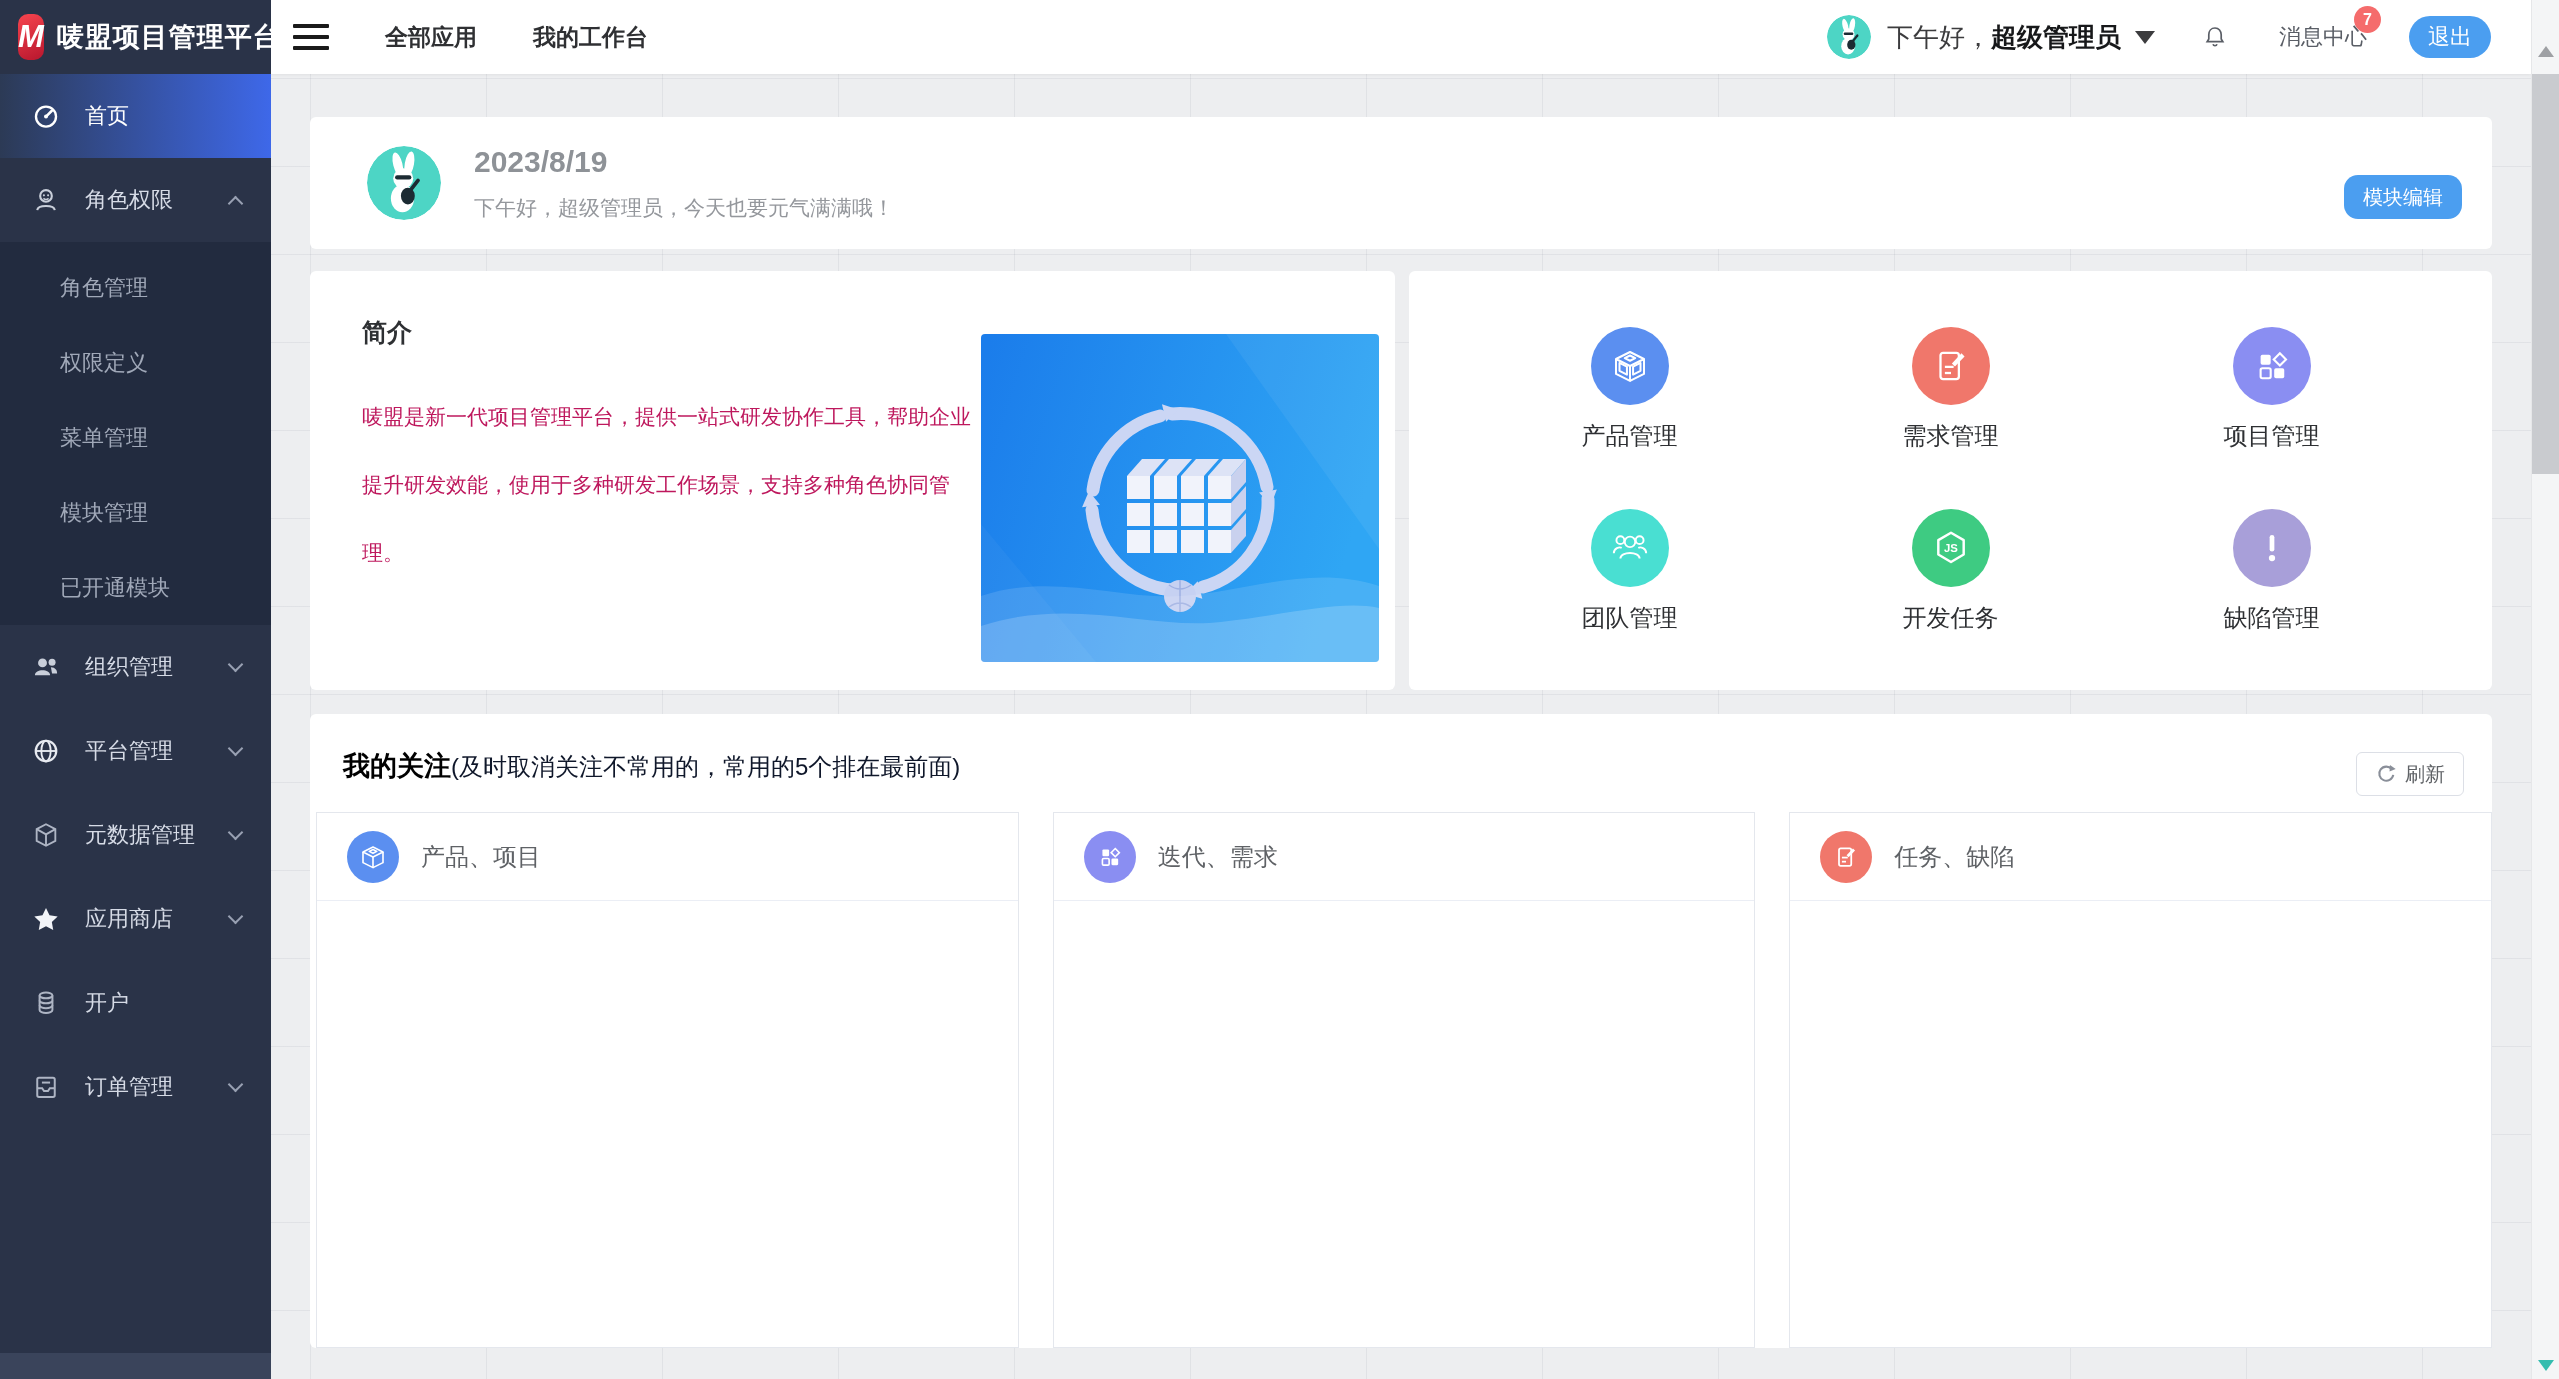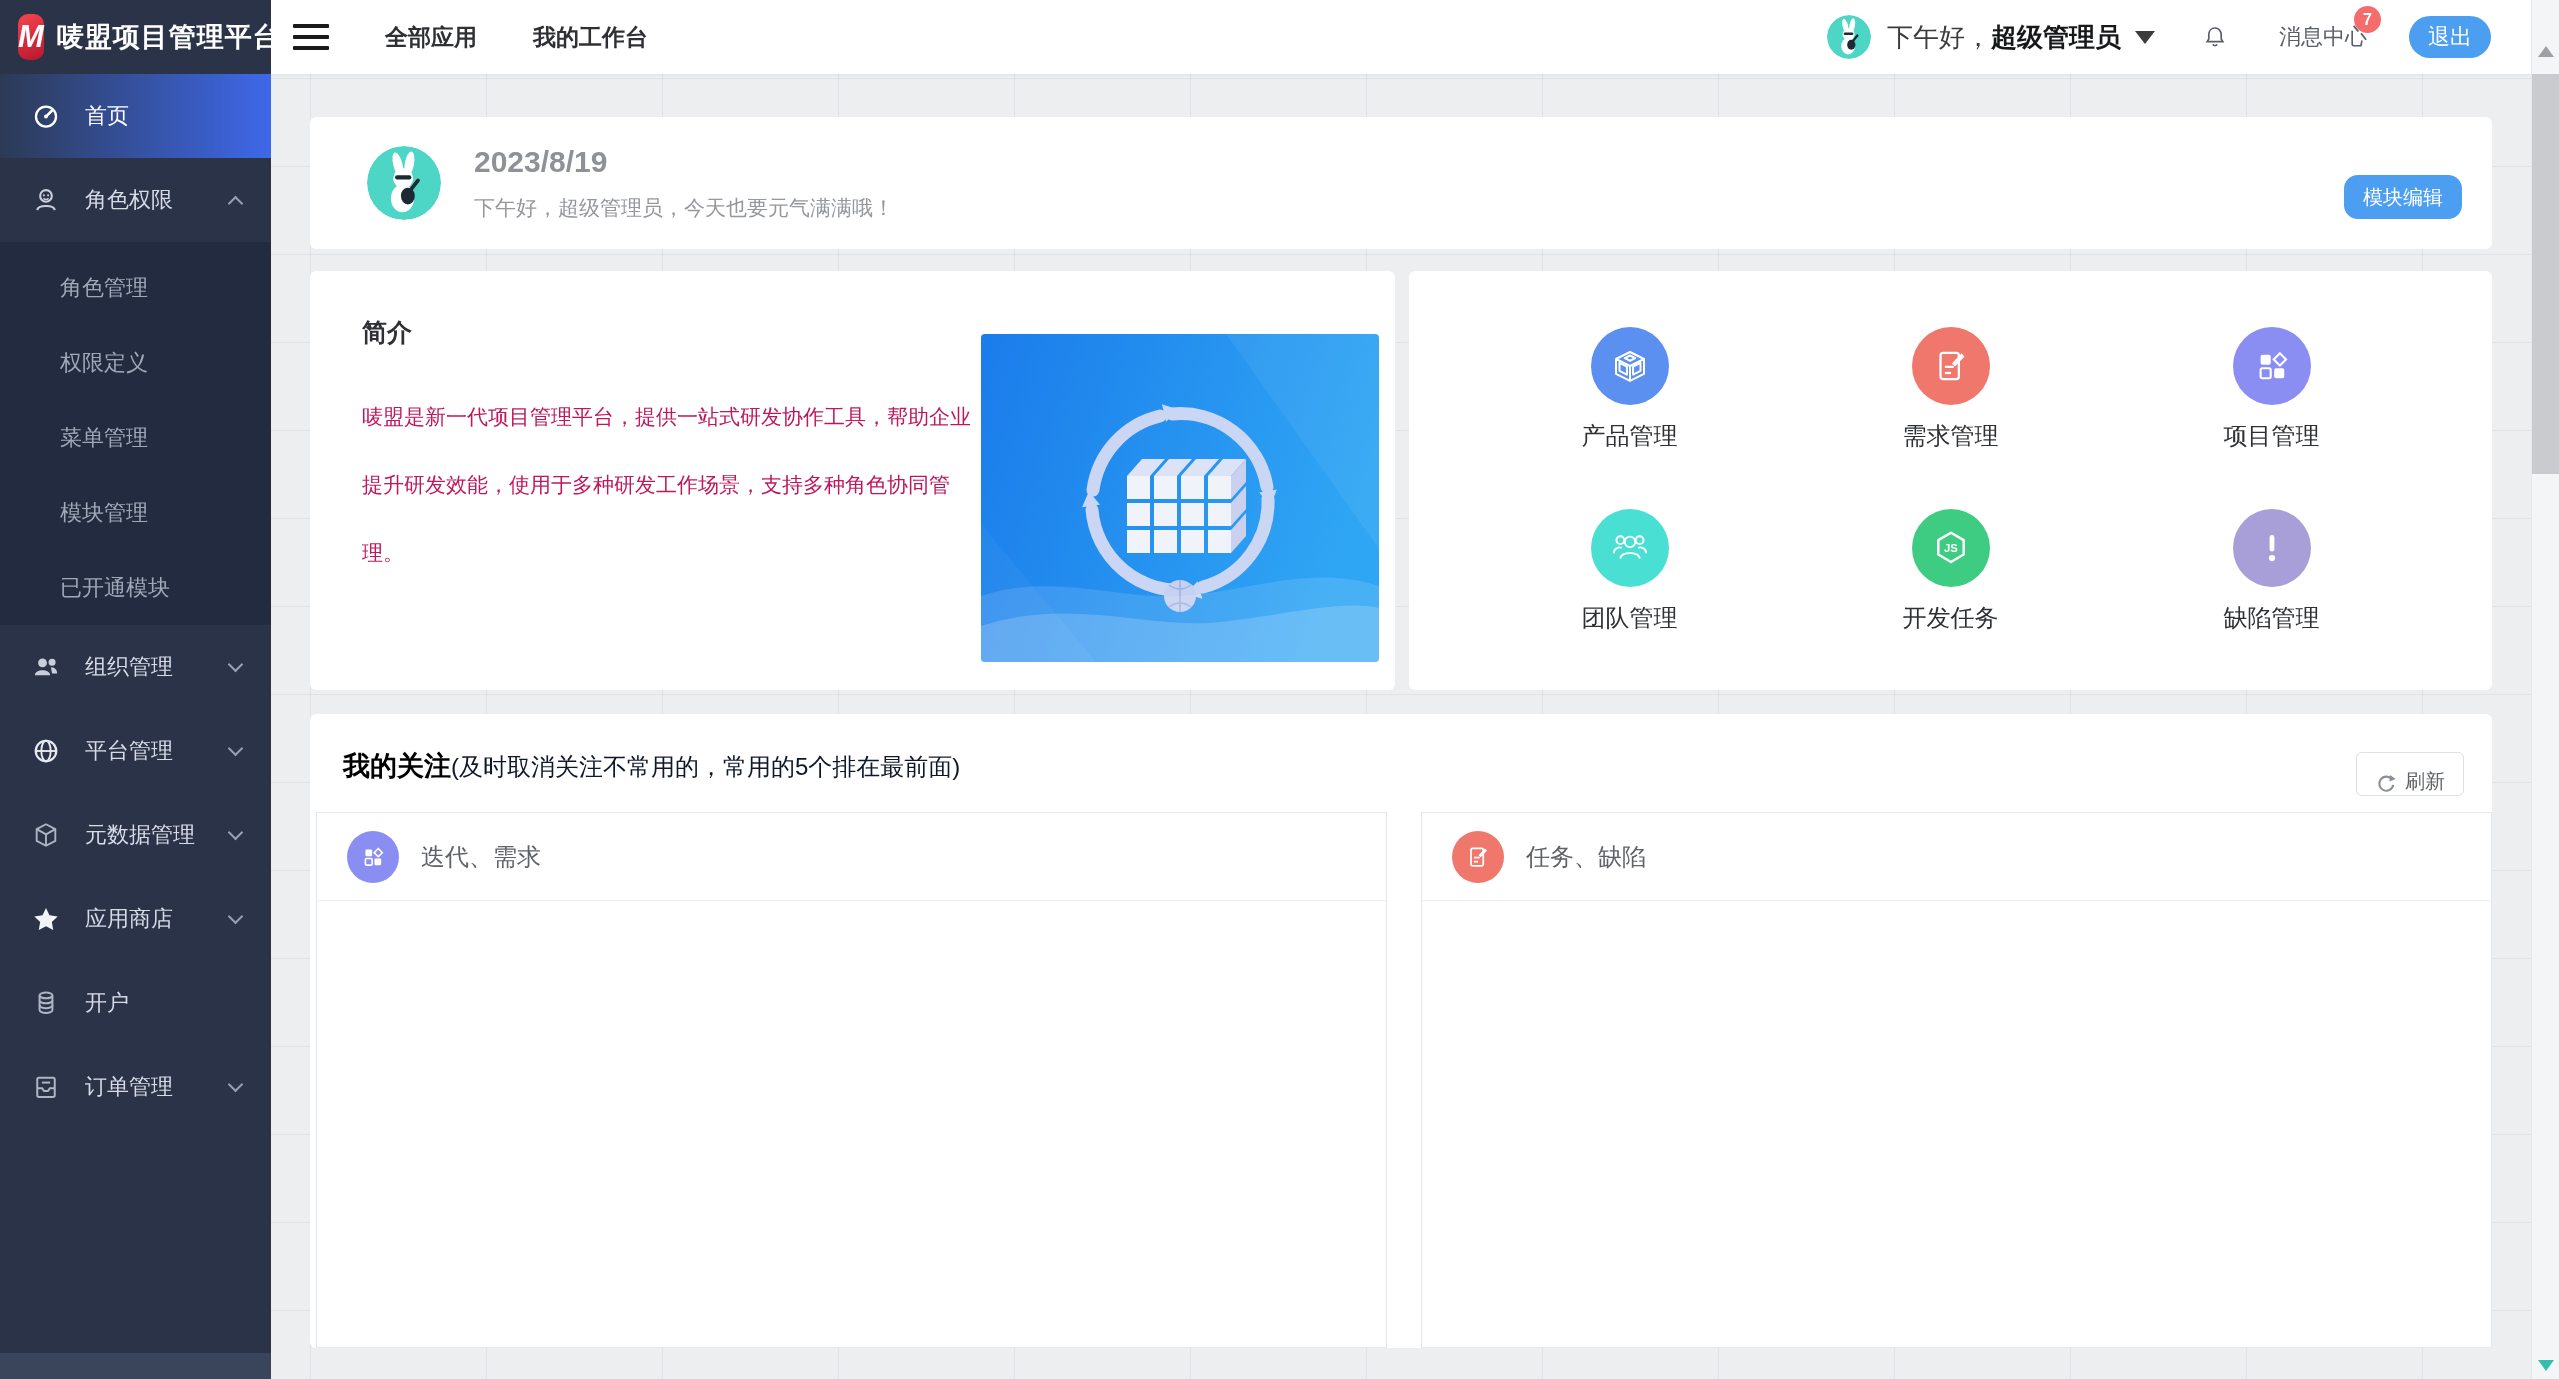--- a/index.html
+++ b/index.html
@@ -82,21 +82,21 @@
   .module-item { display:flex; flex-direction:column; align-items:center; justify-content:center; cursor:pointer; }
   .module-icon { width:78px; height:78px; border-radius:50%; display:flex; align-items:center; justify-content:center; }
   .module-label { margin-top:15px; font-size:24px; color:#2E3033; }
 
   .follow { margin-top:24px; height:634px; padding:34px 0 0 6px; position:relative; }
   .follow-header { display:flex; align-items:baseline; padding-left:27px; }
   .follow-title { font-size:27px; font-weight:bold; color:#000000; }
   .follow-sub { font-size:24px; color:#0f172a; }
   .refresh-btn { position:absolute; right:28px; top:38px; width:108px; height:44px;
     border:1px solid #DCDFE6; border-radius:6px; background:#fff; color:#5F6266; font-size:20px;
-    display:flex; align-items:flex-end; justify-content:center; gap:8px; cursor:pointer; }
+    display:flex; align-items:center; justify-content:center; gap:8px; cursor:pointer; }
   .follow-cards { position:absolute; left:6px; right:0; top:98px; bottom:0; display:flex; gap:34px; }
   .follow-card { flex:1; border:1px solid #E4E7ED; background:#fff; }
   .fc-header { height:88px; display:flex; align-items:center; padding-left:30px; border-bottom:1px solid #EBEEF5; }
   .fc-icon { width:52px; height:52px; border-radius:50%; display:flex; align-items:center; justify-content:center; flex:none; }
   .fc-title { margin-left:22px; font-size:24px; color:#5F6266; }
 
   
   .scrollbar { position:absolute; right:0; top:0; width:28px; height:100%; background:#F4F5F6;
     border-left:1px solid #E6E7E9; z-index:10; }
   .sb-up { position:absolute; top:46px; left:50%; transform:translateX(-50%); width:0; height:0;
@@ -440,20 +440,33 @@
         <svg width="22" height="22" viewBox="0 0 20 20">
             <path d="M15.2 5.6 A6.4 6.4 0 1 0 16.6 10.8" fill="none" stroke="#8A8F99" stroke-width="1.9"></path>
             <polygon points="13.6,1.8 18.8,5.4 13.2,7.8" fill="#8A8F99"></polygon>
           </svg>
         <span>刷新</span>
       </div>
 
       <div class="follow-cards">
         <div class="follow-card">
           <div class="fc-header">
+            <div class="fc-icon" style="background-color: rgb(91, 143, 240);">
+              <svg width="30" height="30" viewBox="0 0 48 48" stroke="#fff" fill="none" stroke-width="2.6" stroke-linejoin="round">
+                  <path d="M24 8 L40 16 L24 24 L8 16 Z"></path>
+                  <path d="M8 16 V33 L24 41 V24"></path>
+                  <path d="M40 16 V33 L24 41"></path>
+                  <path d="M24 12 L30 15 L24 18 L18 15 Z"></path>
+                </svg>
+            </div>
+            <div class="fc-title">产品、项目</div>
+          </div>
+        </div>
+        <div class="follow-card">
+          <div class="fc-header">
             <div class="fc-icon" style="background-color: rgb(138, 142, 242);">
               <svg width="28" height="28" viewBox="0 0 48 48">
                   <rect x="11" y="11" width="11.5" height="11.5" rx="2" fill="#fff"></rect>
                   <path d="M33 9.5 L40 16.5 L33 23.5 L26 16.5 Z" fill="none" stroke="#fff" stroke-width="2.8"></path>
                   <rect x="11" y="26.5" width="11.5" height="11.5" rx="2" fill="none" stroke="#fff" stroke-width="2.8"></rect>
                   <rect x="26.5" y="26.5" width="11.5" height="11.5" rx="2" fill="#fff"></rect>
                 </svg>
             </div>
             <div class="fc-title">迭代、需求</div>
           </div>

